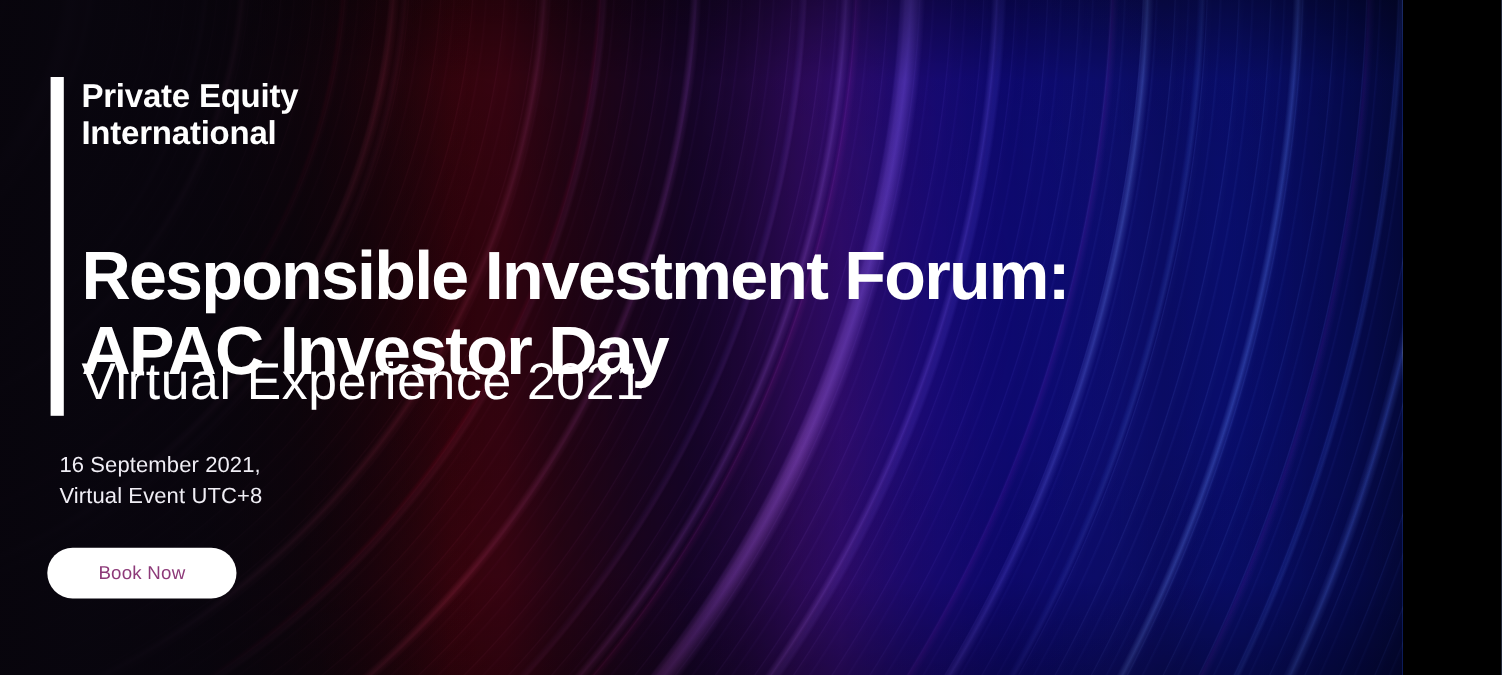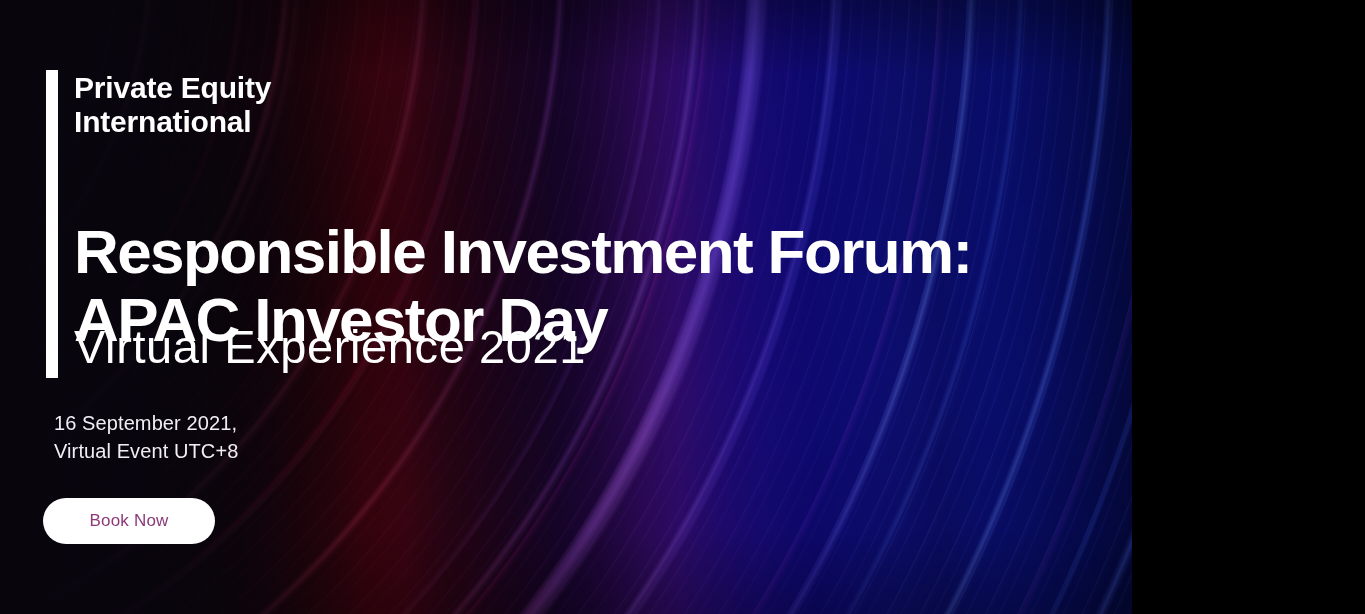--- a/index.html
+++ b/index.html
@@ -3,21 +3,21 @@
 <meta charset="utf-8">
 <title>Responsible Investment Forum: APAC Investor Day</title>
 <style>
   html, body {
     margin: 0;
     padding: 0;
     background: #000;
   }
   #banner {
     position: relative;
-    width: 1132px;
+    width: 1275px;
     height: 614px;
     overflow: hidden;
     background: #1d4ed8;
     font-family: "Liberation Sans", sans-serif;
   }
 
   
   .bg-layer {
     position: absolute;
     inset: 0;

